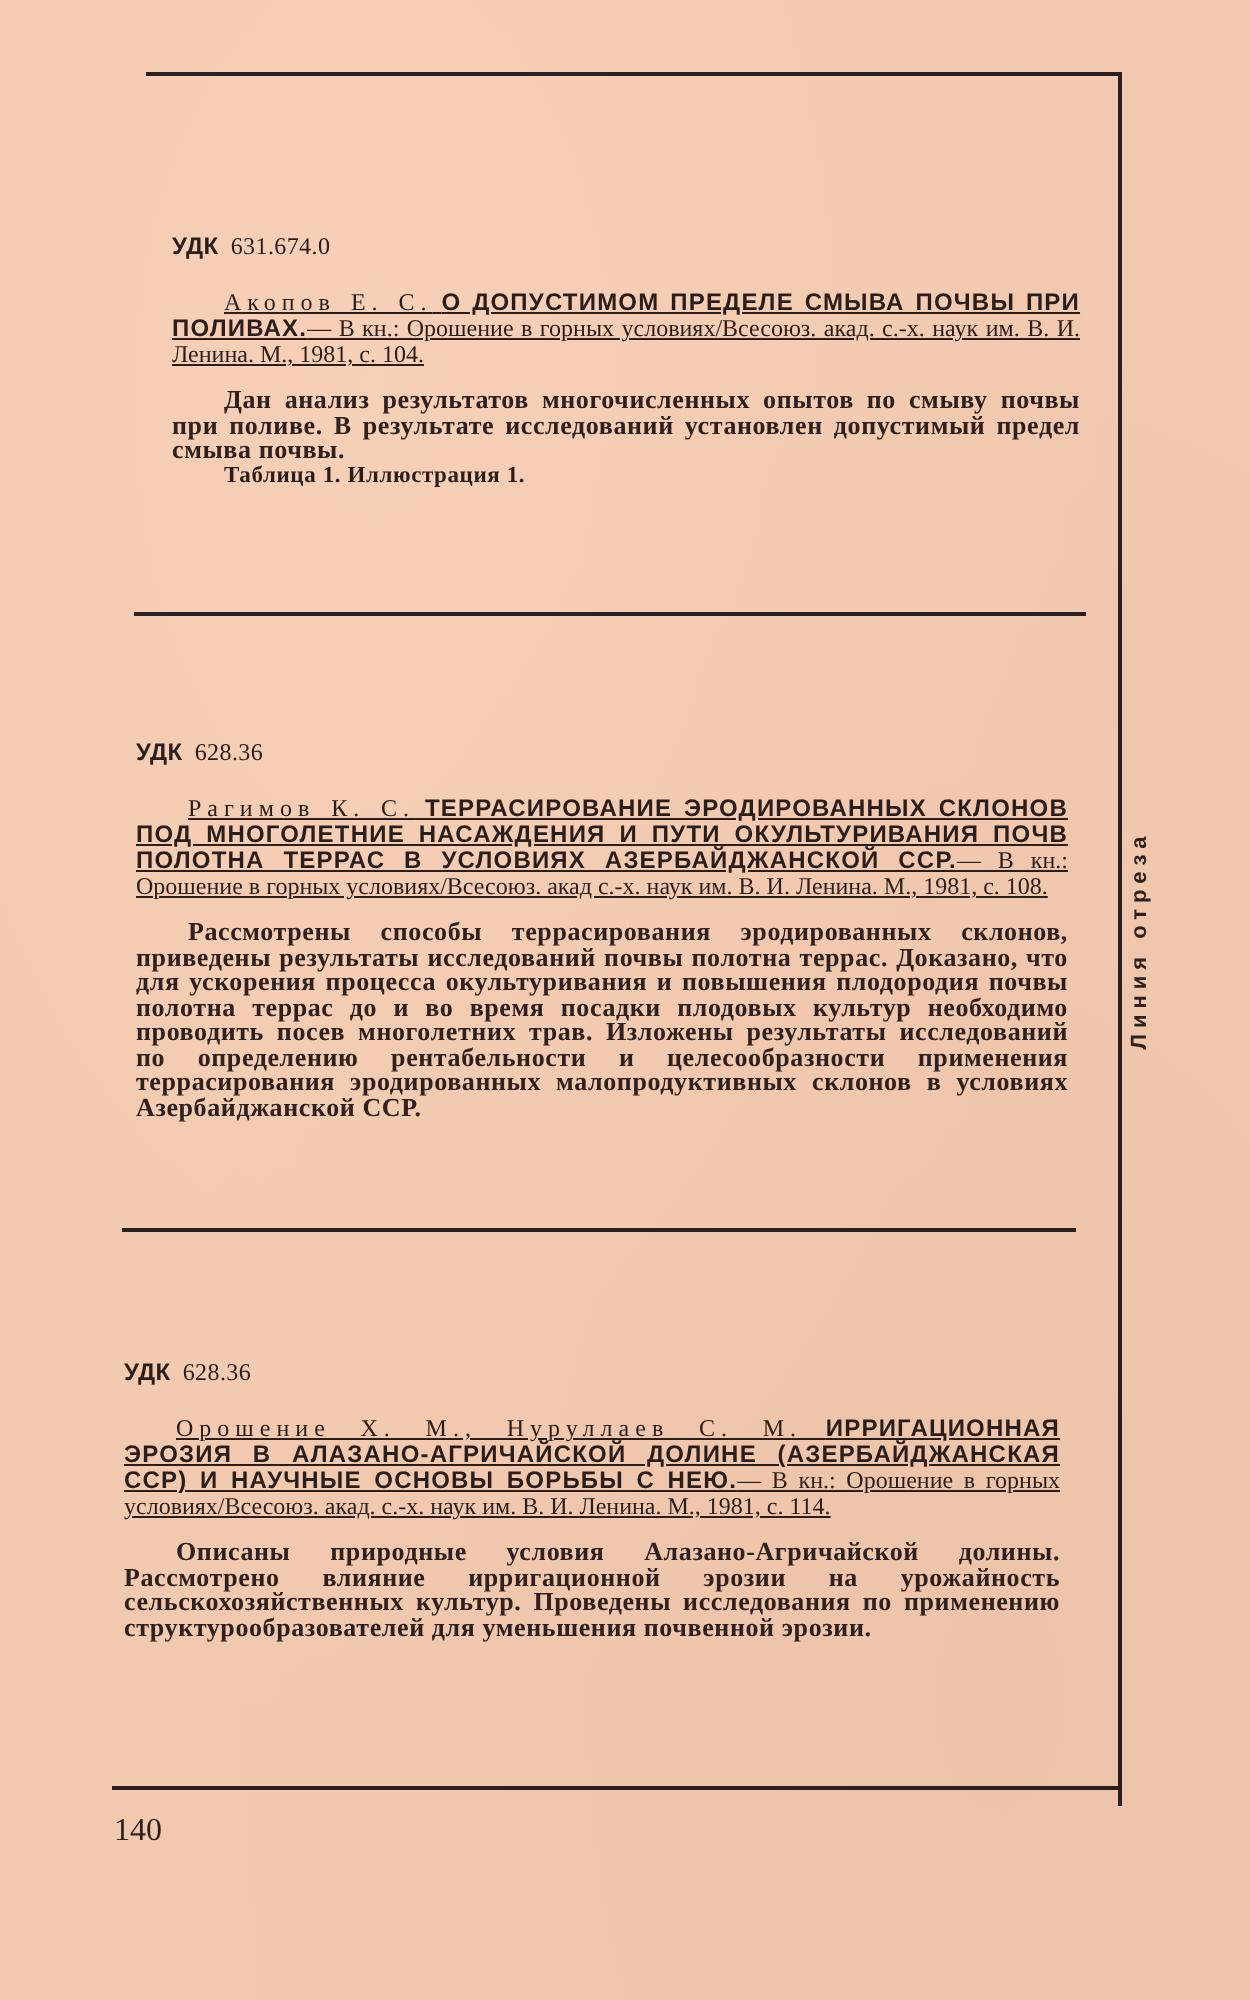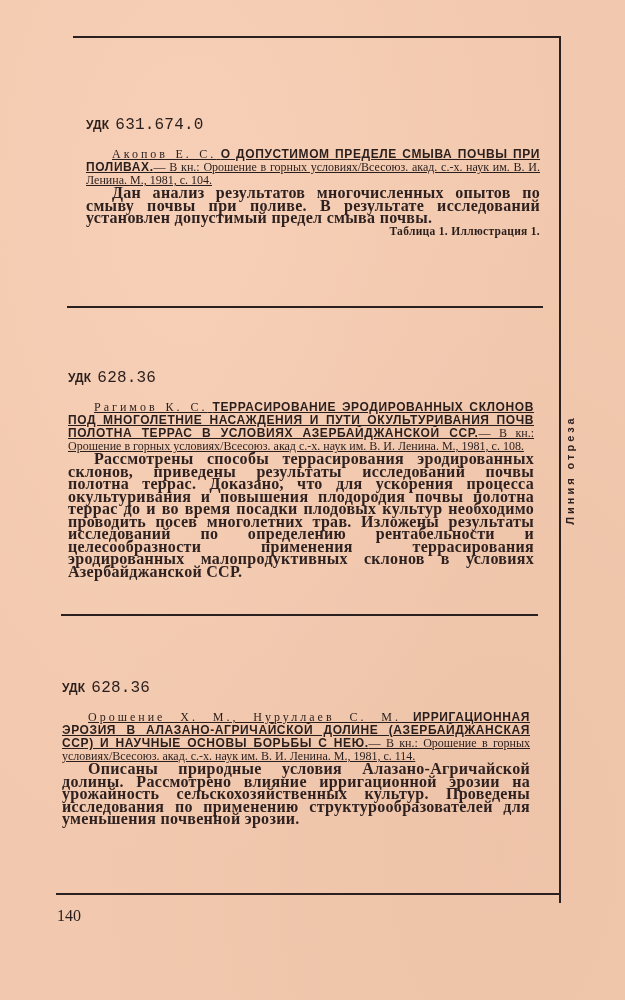--- a/index.html
+++ b/index.html
@@ -9,33 +9,33 @@
     background-image: radial-gradient(ellipse at 30% 20%, rgba(255,220,200,0.35), rgba(0,0,0,0) 60%),
                       radial-gradient(ellipse at 80% 85%, rgba(230,185,160,0.35), rgba(0,0,0,0) 60%);
     font-family: "Liberation Serif", "DejaVu Serif", serif;
     color: #2a1e1c;
   }
   .rule { position: absolute; background: #2b2020; }
   .hline { height: 2px; }
   .vline { width: 2px; }
   .card { position: absolute; left: 82px; width: 460px; }
   .udc { font-family: "Liberation Sans", sans-serif; font-size: 12px; font-weight: bold; color: #2a1e1c; letter-spacing: 0.2px; }
-  .udc .num { font-weight: normal; font-family: Liberation Mono, monospace; font-size: 16px; margin-left: 6px; }
+  .udc .num { font-weight: normal; font-family: Liberation Serif, serif; font-size: 12px; margin-left: 6px; }
   .ref {
     margin-top: 14px; font-size: 12px; line-height: 13px; text-align: justify;
     text-indent: 26px; color: #2a1e1c; text-decoration: underline;
   }
   .author { letter-spacing: 3px; }
   .title { font-family: "Liberation Sans", sans-serif; font-weight: bold; font-size: 12px; letter-spacing: 0.6px; }
   .abstract {
-    margin-top: 0; font-family: "Liberation Serif", serif; font-weight: bold;
-    font-size: 16px; line-height: 12.5px; text-align: justify; text-indent: 26px;
+    margin-top: 10px; font-family: "Liberation Serif", serif; font-weight: bold;
+    font-size: 13px; line-height: 12.5px; text-align: justify; text-indent: 26px;
     letter-spacing: 0.3px; color: #2e2120;
   }
-  .extra { font-family: "Liberation Serif", serif; font-weight: bold; font-size: 11.5px; padding-left: 26px; letter-spacing: 0.3px; text-align: right; }
+  .extra { font-family: "Liberation Serif", serif; font-weight: bold; font-size: 11.5px; padding-left: 26px; letter-spacing: 0.3px; }
   .side-label {
     position: absolute; left: 570px; top: 470px;
     transform: translate(-50%, -50%) rotate(-90deg);
     font-family: "Liberation Sans", sans-serif; font-weight: bold; font-size: 11px;
     letter-spacing: 3px; white-space: nowrap; color: #2e2120;
   }
   .page-num { position: absolute; left: 57px; top: 907px; font-family: "Liberation Serif", serif; font-size: 16px; color: #2a1e1c; }
 </style>
 </head>
 <body>

